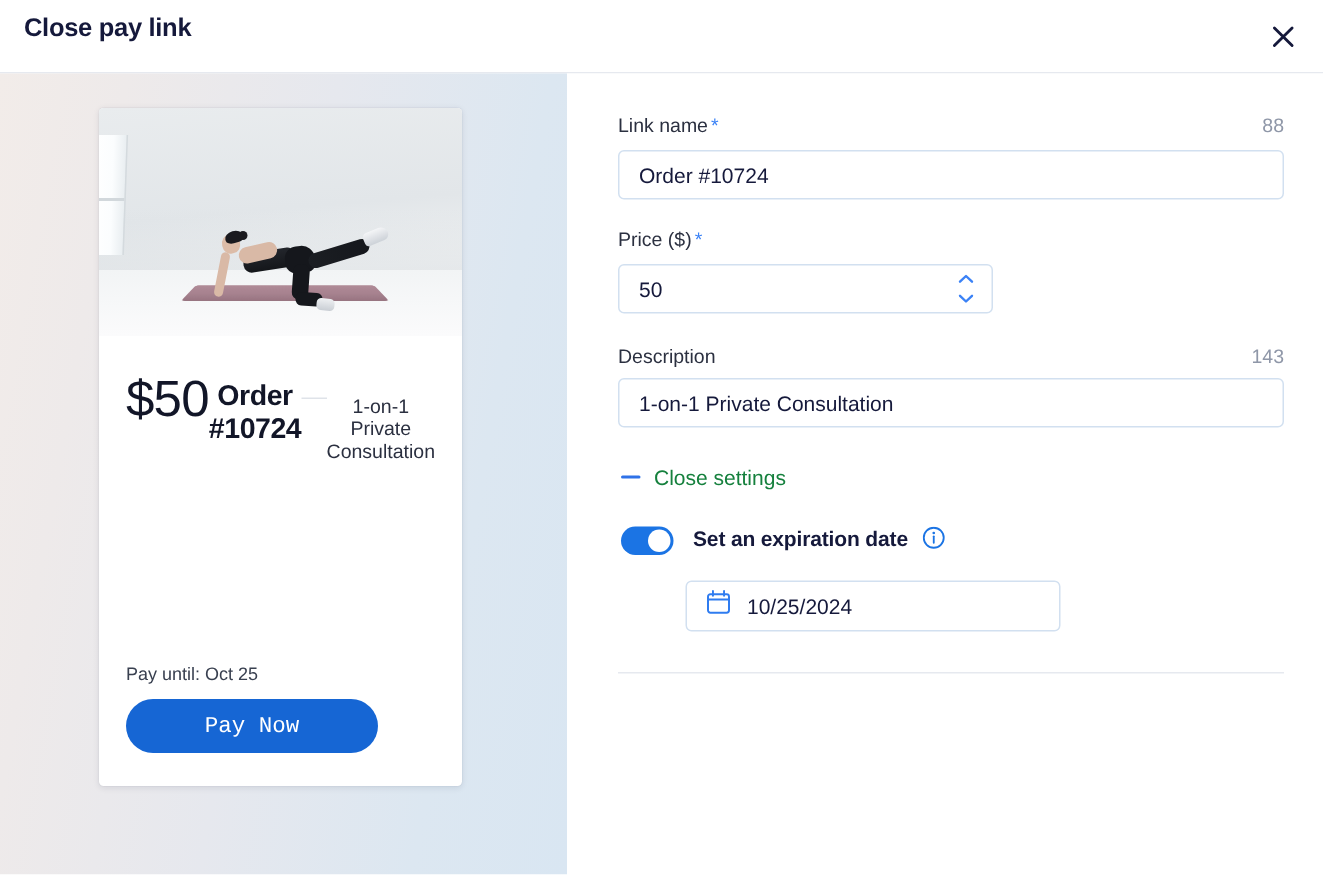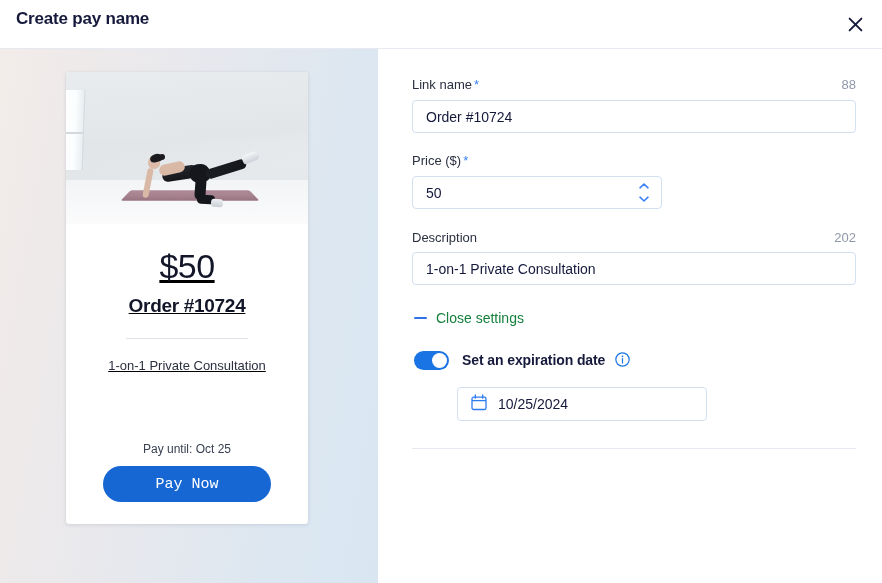--- a/index.html
+++ b/index.html
@@ -186,23 +186,22 @@
     position:absolute; left: 145px; bottom: 17px;
     width: 12px; height: 8px;
     background: linear-gradient(180deg,#eef0f2,#c9ced4);
     border-radius: 3px;
     transform: rotate(6deg);
   }
 
   .card-body {
     flex: 1 1 auto;
     padding: 20px 18px 0 18px;
-    display: flex; flex-direction: column; align-items: center;
+    display: flex; flex-direction: row; align-items: flex-start;
     text-align: center;
-    text-decoration: underline;
   }
   .card-price {
     font-size: 34px;
     font-weight: 300;
     color: #121628;
     letter-spacing: -0.5px;
     line-height: 1.1;
     margin: 4px 0 0 0;
   }
   .card-name {
@@ -218,21 +217,21 @@
     margin: 21px 0 0 0;
   }
   .card-desc {
     font-size: 13px;
     color: #2b3040;
     margin: 19px 0 0 0;
   }
   .card-footer {
     margin-top: auto;
     padding: 0 18px 22px 18px;
-    display: flex; flex-direction: column; align-items: center;
+    display: flex; flex-direction: column; 
   }
   .card-until {
     font-size: 12px;
     color: #394050;
     margin-bottom: 10px;
   }
   .pay-now {
     width: 168px; height: 36px;
     background: #1666d4;
     color: #fff;
@@ -381,21 +380,21 @@
     cursor: pointer;
     font-family: inherit;
   }
 </style>
 </head>
 <body>
 
 <div class="modal">
 
   <div class="header">
-    <div class="header-title">Create pay name</div>
+    <div class="header-title">Close pay link</div>
     <button class="close-btn">
       <span>
         <svg width="15" height="15" viewBox="0 0 15 15">
           <path d="M1.6 1.6 L13.4 13.4 M13.4 1.6 L1.6 13.4" stroke="#15193b" stroke-width="1.9" stroke-linecap="round" fill="none"></path>
         </svg>
       </span>
     </button>
   </div>
 
   <div class="body">
@@ -468,21 +467,21 @@
             </svg>
           </span>
         </div>
       </div>
 
       <div class="gap-21"></div>
 
       <div class="field">
         <div class="field-row">
           <span class="field-label">Description</span>
-          <span class="field-counter">202</span>
+          <span class="field-counter">143</span>
         </div>
         <input class="input" type="text" value="1-on-1 Private Consultation" style="">
       </div>
 
       <div class="close-settings">
         <span class="dash"></span>
         <span>Close settings</span>
       </div>
 
       <div class="toggle-row">

